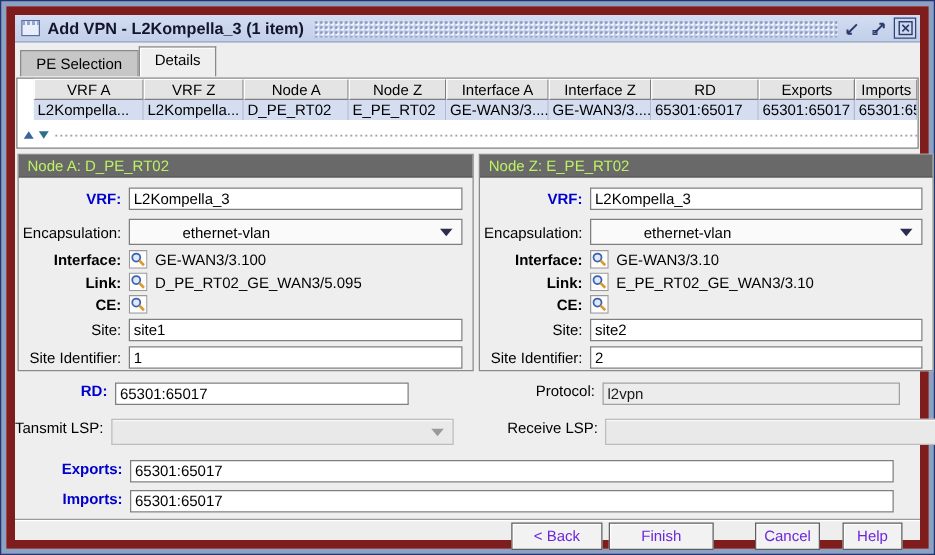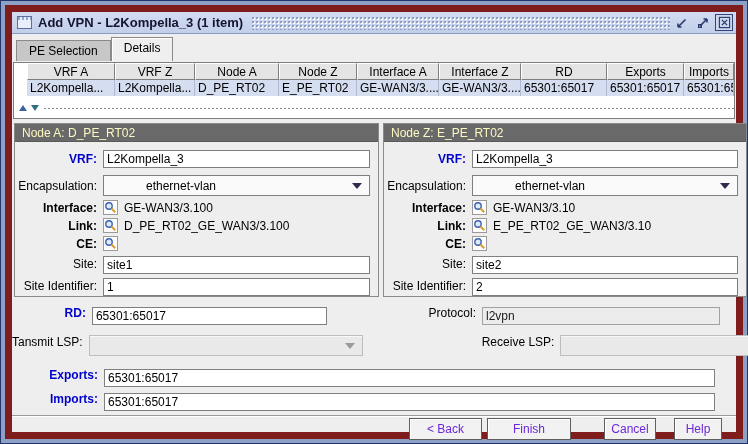--- a/index.html
+++ b/index.html
@@ -54,21 +54,21 @@
               border-top:6px solid #2e7086; margin:0 4px 0 2px; cursor:pointer; }
   .dotline { flex:1; height:3px;
              background-image:radial-gradient(#8a8a8a 0.8px, transparent 1px);
              background-size:4px 3px; }
 
   
   .panel { position:absolute; top:89px; height:174px; border:1px solid #8a8a8a;
            background:#eeeeee; }
   .panel.a { left:2px; width:365px; }
   .panel.z { left:371px; width:364px; }
-  .panel-header { height:18px; background:#696969; color:#fef9c3; font-size:12px;
+  .panel-header { height:18px; background:#696969; color:#bef264; font-size:12px;
                   display:flex; align-items:center; padding-left:7px;
                   border-bottom:1px solid #5a5a5a; }
   .prow { display:flex; align-items:center; }
   .prow.vrf { height:27px; } .prow.encap { height:27px; }
   .prow.icon-row { height:18px; } .prow.site { height:22px; } .prow.siteid { height:22px; }
   .plabel { width:88px; text-align:right; padding-right:6px; font-size:12px; color:#000;
             white-space:nowrap; }
   .plabel.blue { color:#0000cc; font-weight:bold; }
   .plabel.bold { font-weight:bold; }
   .pfield { flex:1; margin-right:8px; }
@@ -204,21 +204,21 @@
           </div>
           <div class="prow icon-row">
             <span class="plabel bold">Link:</span>
             <button class="mag-btn">
               <svg width="15" height="15" viewBox="0 0 15 15">
                 <rect x="0.5" y="0.5" width="14" height="14" fill="#fdfdfd" stroke="#9a9a9a"></rect>
                 <circle cx="6" cy="6" r="3.2" fill="#dfe9fa" stroke="#3a62b0" stroke-width="1.4"></circle>
                 <line x1="8.4" y1="8.4" x2="12.2" y2="12.2" stroke="#d99a2b" stroke-width="2"></line>
               </svg>
             </button>
-            <span class="icon-val">D_PE_RT02_GE_WAN3/3.100</span>
+            <span class="icon-val">D_PE_RT02_GE_WAN3/5.095</span>
           </div>
           <div class="prow icon-row">
             <span class="plabel bold">CE:</span>
             <button class="mag-btn">
               <svg width="15" height="15" viewBox="0 0 15 15">
                 <rect x="0.5" y="0.5" width="14" height="14" fill="#fdfdfd" stroke="#9a9a9a"></rect>
                 <circle cx="6" cy="6" r="3.2" fill="#dfe9fa" stroke="#3a62b0" stroke-width="1.4"></circle>
                 <line x1="8.4" y1="8.4" x2="12.2" y2="12.2" stroke="#d99a2b" stroke-width="2"></line>
               </svg>
             </button>
@@ -297,21 +297,21 @@
         <span class="flabel rw" style="margin-left:85px;">Protocol:</span>
         <span class="fld-r"><input class="txt disabled" value="l2vpn" style=""></span>
       </div>
 
       <div class="frow" style="top:301px; height:22px;">
         <span class="flabel lw">Tansmit LSP:</span>
         <span class="combo disabled fld-l" style="flex:none; margin-right:0;">
           <span class="combo-text"></span>
           <span class="combo-arrow"></span>
         </span>
-        <span class="flabel rw" style="margin-left:119px;">Receive LSP:</span>
+        <span class="flabel rw" style="margin-left:43px;">Receive LSP:</span>
         <span class="combo disabled fld-r" style="flex:none; margin-right:0;">
           <span class="combo-text"></span>
 
         </span>
       </div>
 
       <div class="frow" style="top:334px; height:20px;">
         <span class="flabel blue lw">Exports:</span>
         <span class="full"><input class="txt" value="65301:65017" style=""></span>
       </div>

